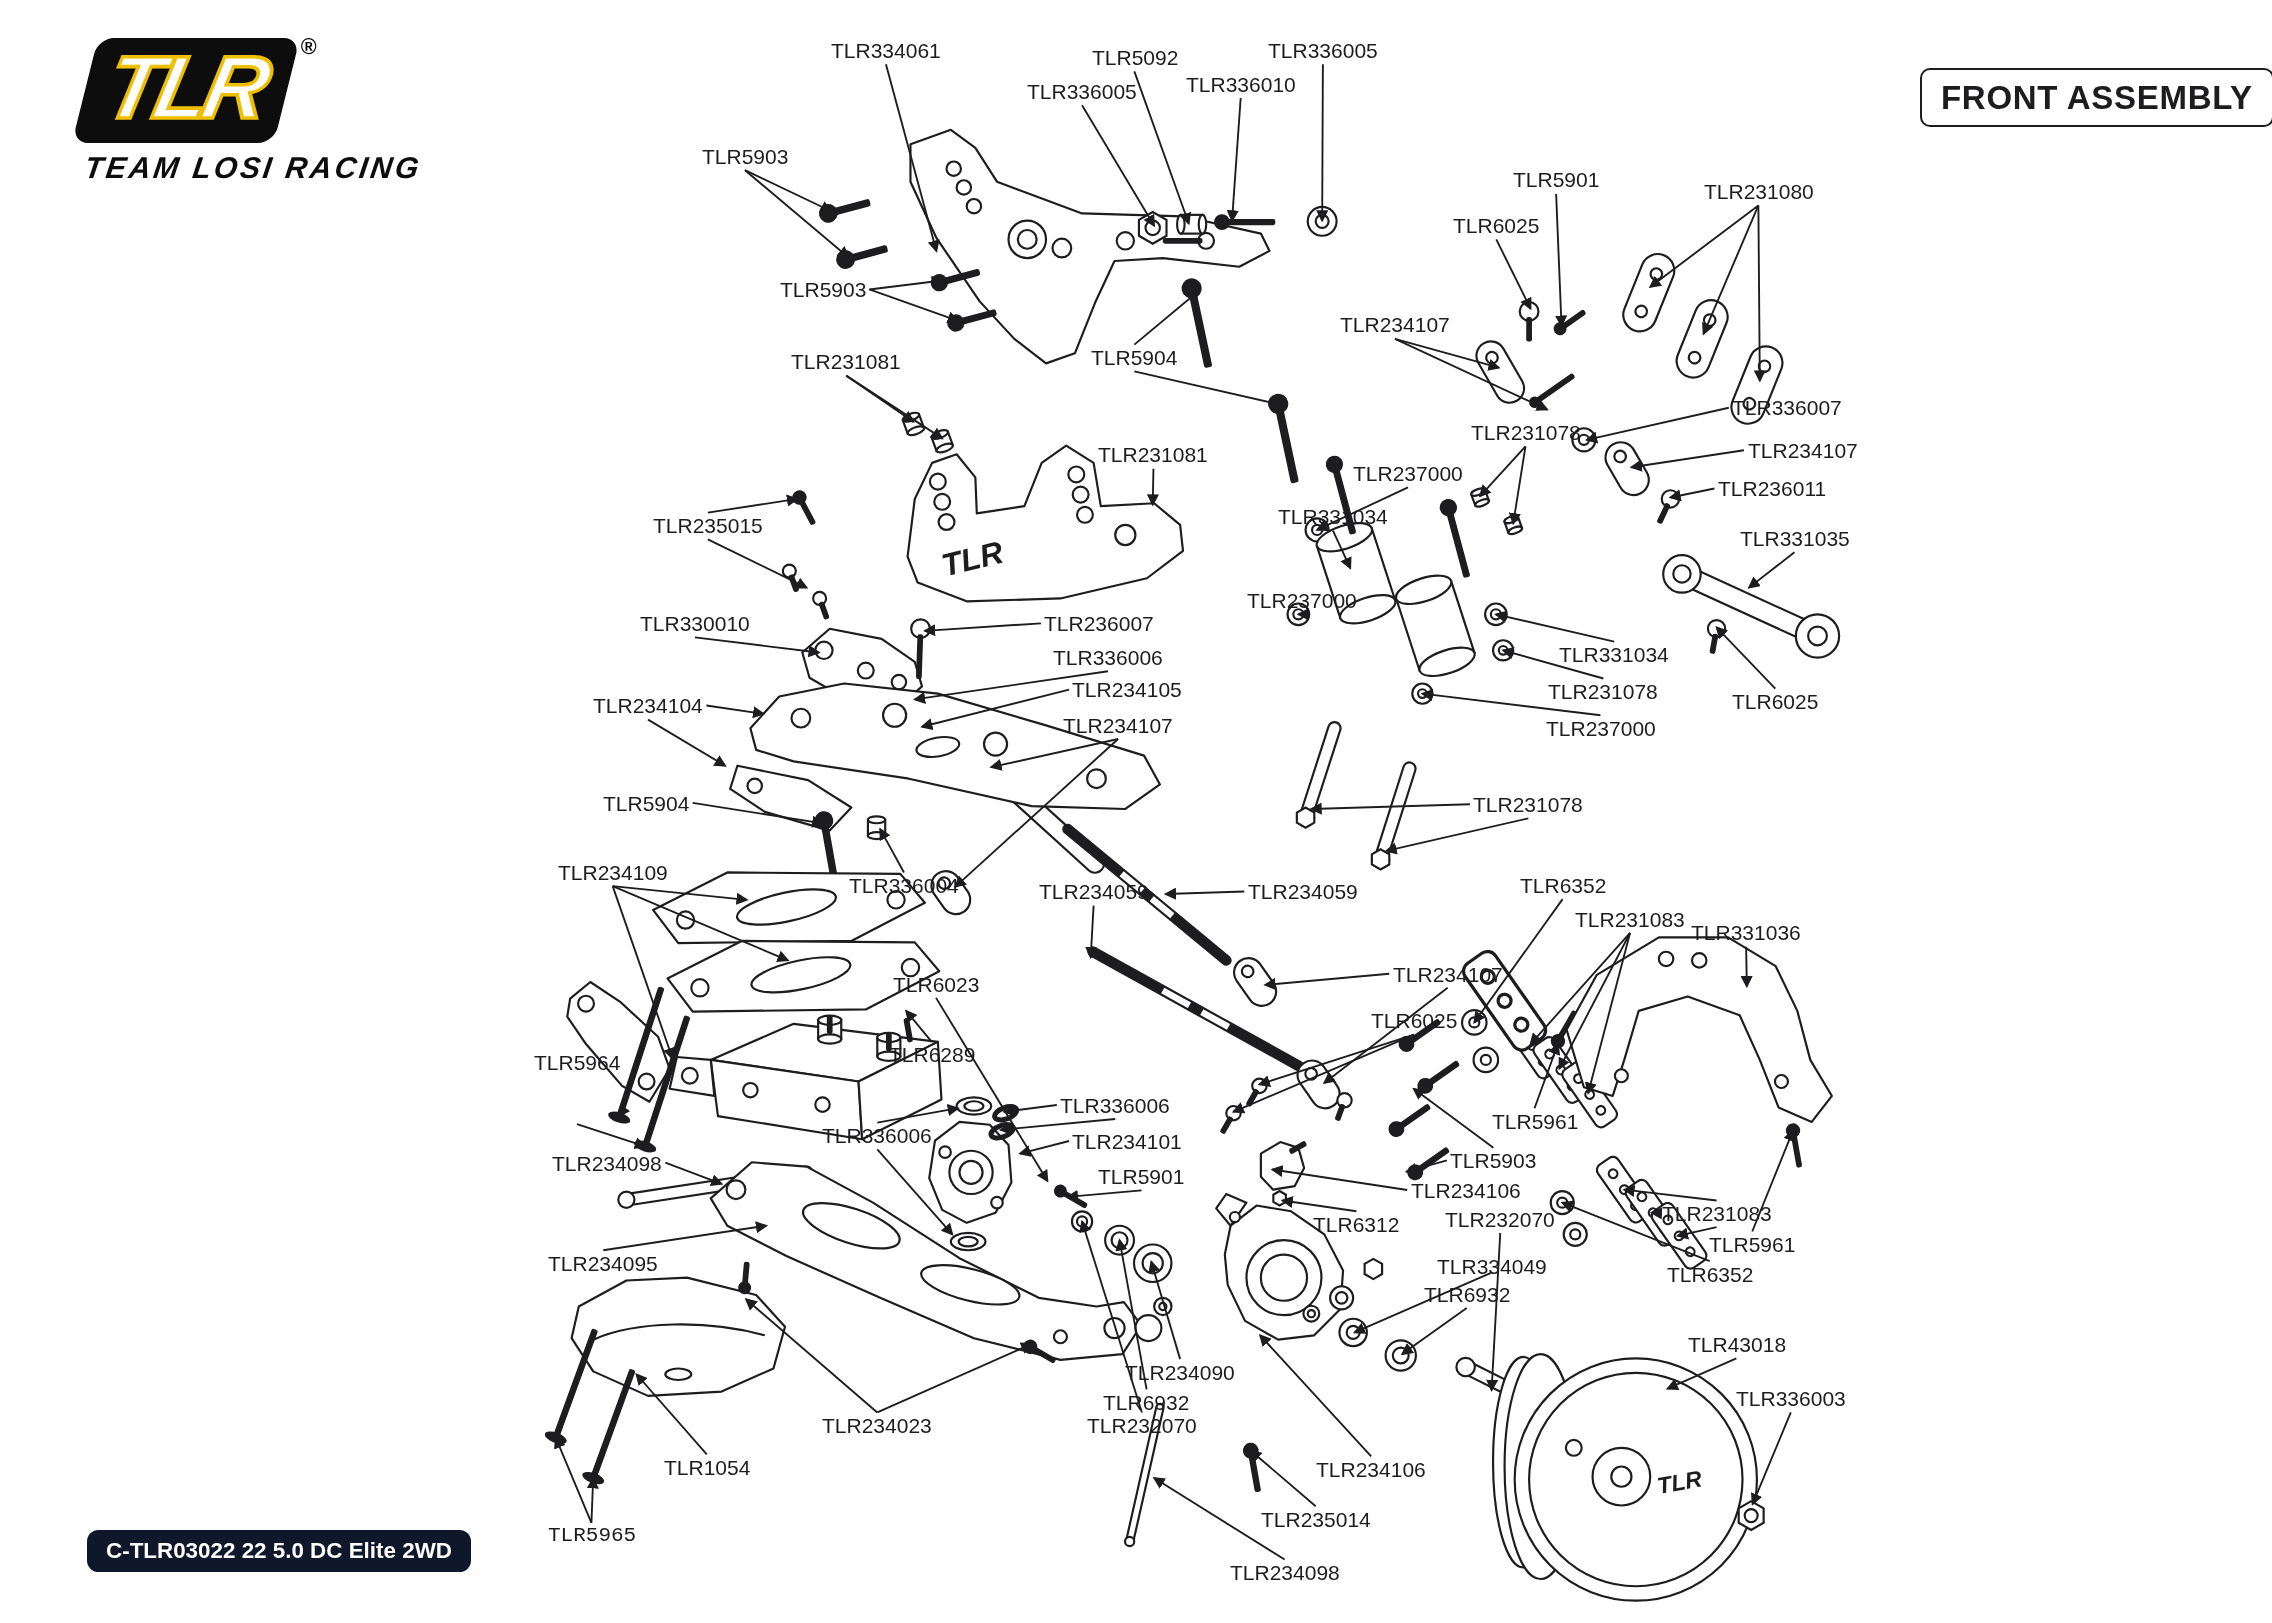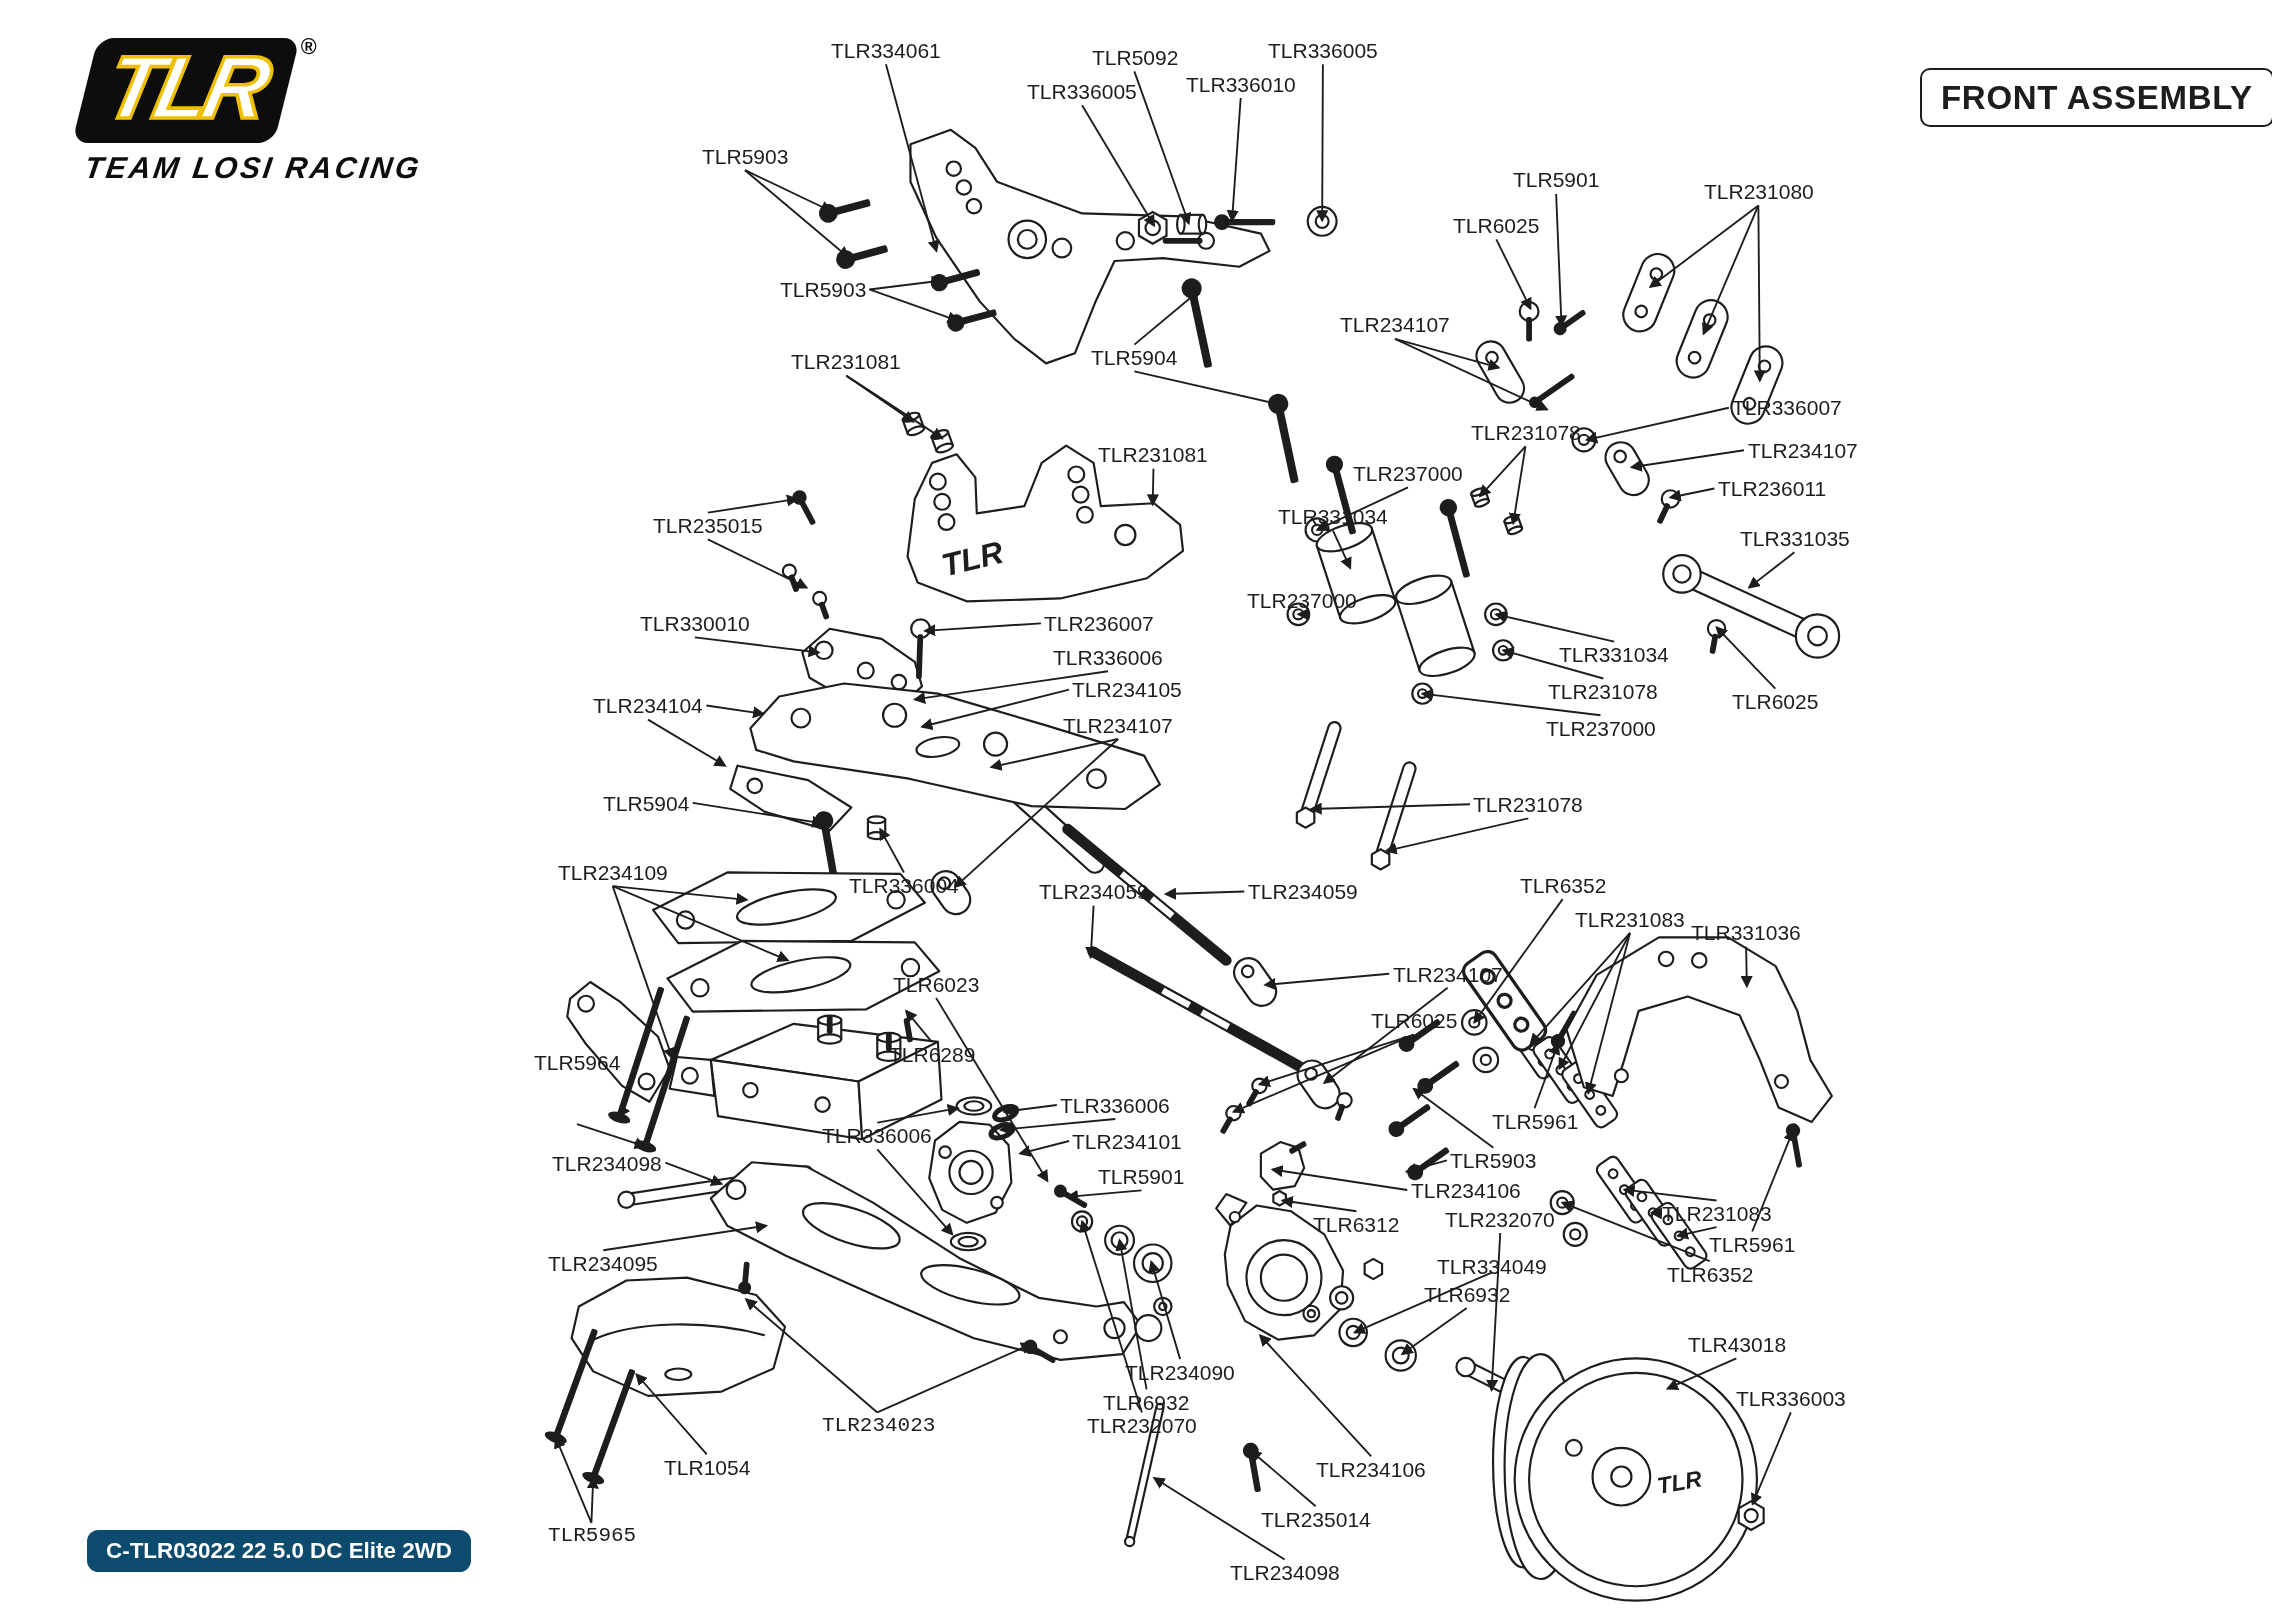--- a/index.html
+++ b/index.html
@@ -13,21 +13,21 @@
             font-size:89px;line-height:1.08;letter-spacing:-5.8px;color:#ffffff;
             -webkit-text-stroke:3.6px #efc000;}
   .logo-reg{position:absolute;right:-19px;top:-4.3px;font-size:21.6px;font-weight:700;color:#0d0d0d;
             transform:skewX(14deg);}
   .logo-sub{margin-top:8.7px;font-style:italic;font-weight:900;font-size:30px;letter-spacing:2.9px;
             color:#0d0d0d;transform:skewX(-8deg);white-space:nowrap;}
   
   .title-box{position:absolute;left:1920px;top:68px;border:2.9px solid #1d1d1f;border-radius:10px;
              padding:8.7px 19px;font-size:33px;font-weight:700;letter-spacing:0.7px;background:#fff;
              white-space:nowrap;}
-  .footer-badge{position:absolute;left:87px;top:1530px;background:#0c4a6e;color:#ffffff;
+  .footer-badge{position:absolute;left:87px;top:1530px;background:#0f172a;color:#ffffff;
                 border-radius:11.5px;padding:8px 19px;font-size:22.4px;font-weight:700;
                 white-space:nowrap;}
   
   #diagram-svg{position:absolute;left:0;top:0;}
   .part-label{position:absolute;font-size:21px;line-height:1;white-space:nowrap;color:#1d1d1f;}
 </style>
 </head>
 <body>
 
 <div id="stage">
@@ -682,21 +682,21 @@
       <div class="part-label" style="left: 1437px; top: 1248px; margin-top: 8px;">TLR334049</div>
       <div class="part-label" style="left: 1709px; top: 1234px;">TLR5961</div>
       <div class="part-label" style="left: 1667px; top: 1264px;">TLR6352</div>
       <div class="part-label" style="left: 548px; top: 1253px;">TLR234095</div>
       <div class="part-label" style="left: 1424px; top: 1284px;">TLR6932</div>
       <div class="part-label" style="left: 1688px; top: 1334px;">TLR43018</div>
       <div class="part-label" style="left: 1736px; top: 1388px;">TLR336003</div>
       <div class="part-label" style="left: 1125px; top: 1362px;">TLR234090</div>
       <div class="part-label" style="left: 1103px; top: 1392px;">TLR6932</div>
       <div class="part-label" style="left: 1087px; top: 1415px;">TLR232070</div>
-      <div class="part-label" style="left: 822px; top: 1415px; font-family: Liberation Mono, monospace;">TLR234023</div>
+      <div class="part-label" style="left: 822px; top: 1415px;">TLR234023</div>
       <div class="part-label" style="left: 664px; top: 1457px;">TLR1054</div>
       <div class="part-label" style="left: 1316px; top: 1459px;">TLR234106</div>
       <div class="part-label" style="left: 1261px; top: 1509px;">TLR235014</div>
       <div class="part-label" style="left: 548px; top: 1525px; font-family: Liberation Mono, monospace;">TLR5965</div>
       <div class="part-label" style="left: 1230px; top: 1562px;">TLR234098</div>
     </div>
 
   <div class="footer-badge">C-TLR03022 22 5.0 DC Elite 2WD</div>
 </div>
 

